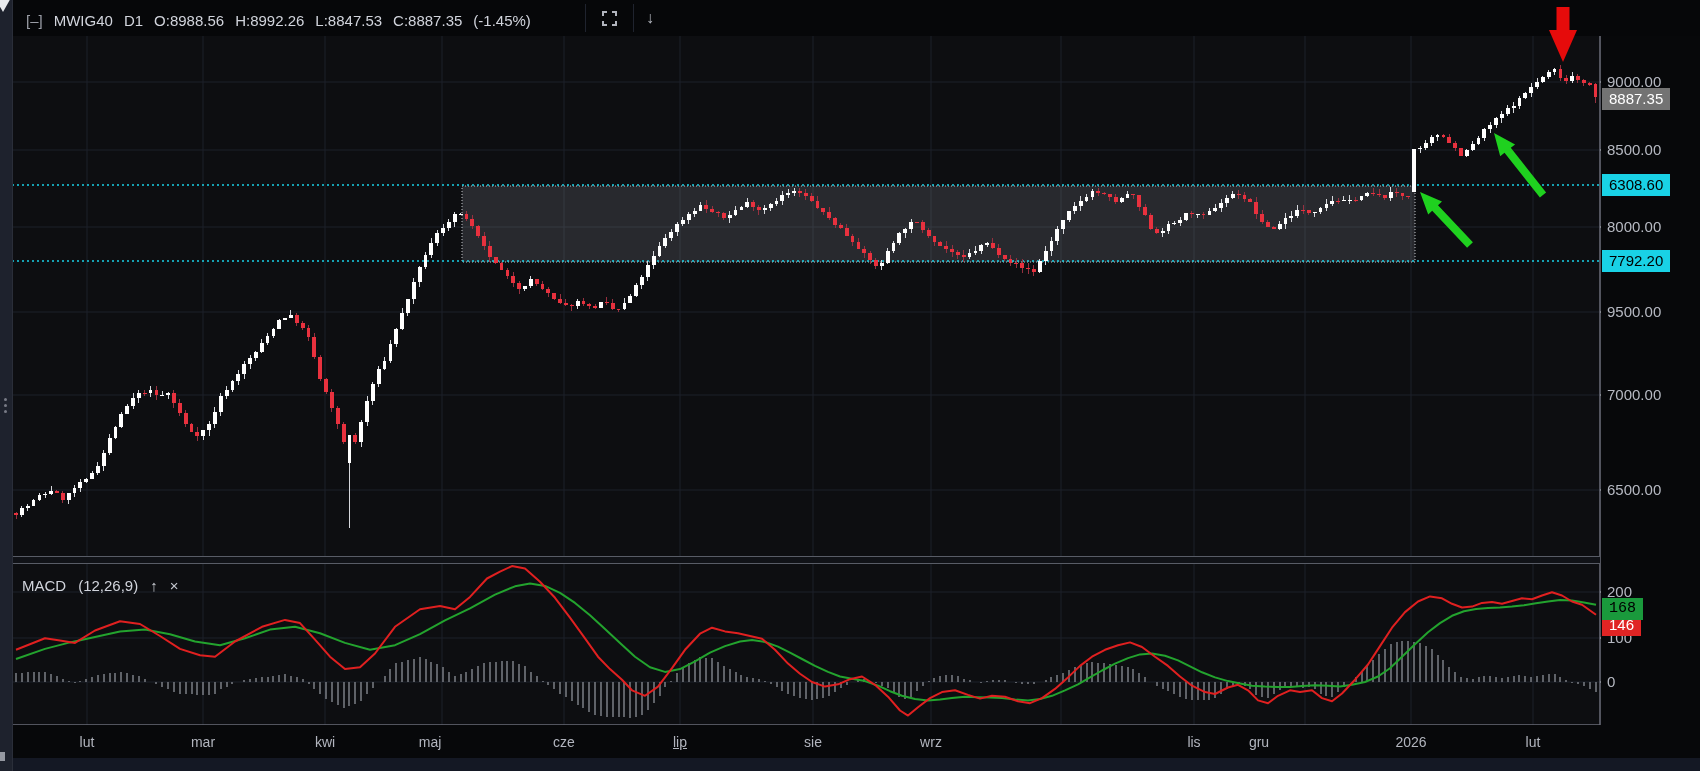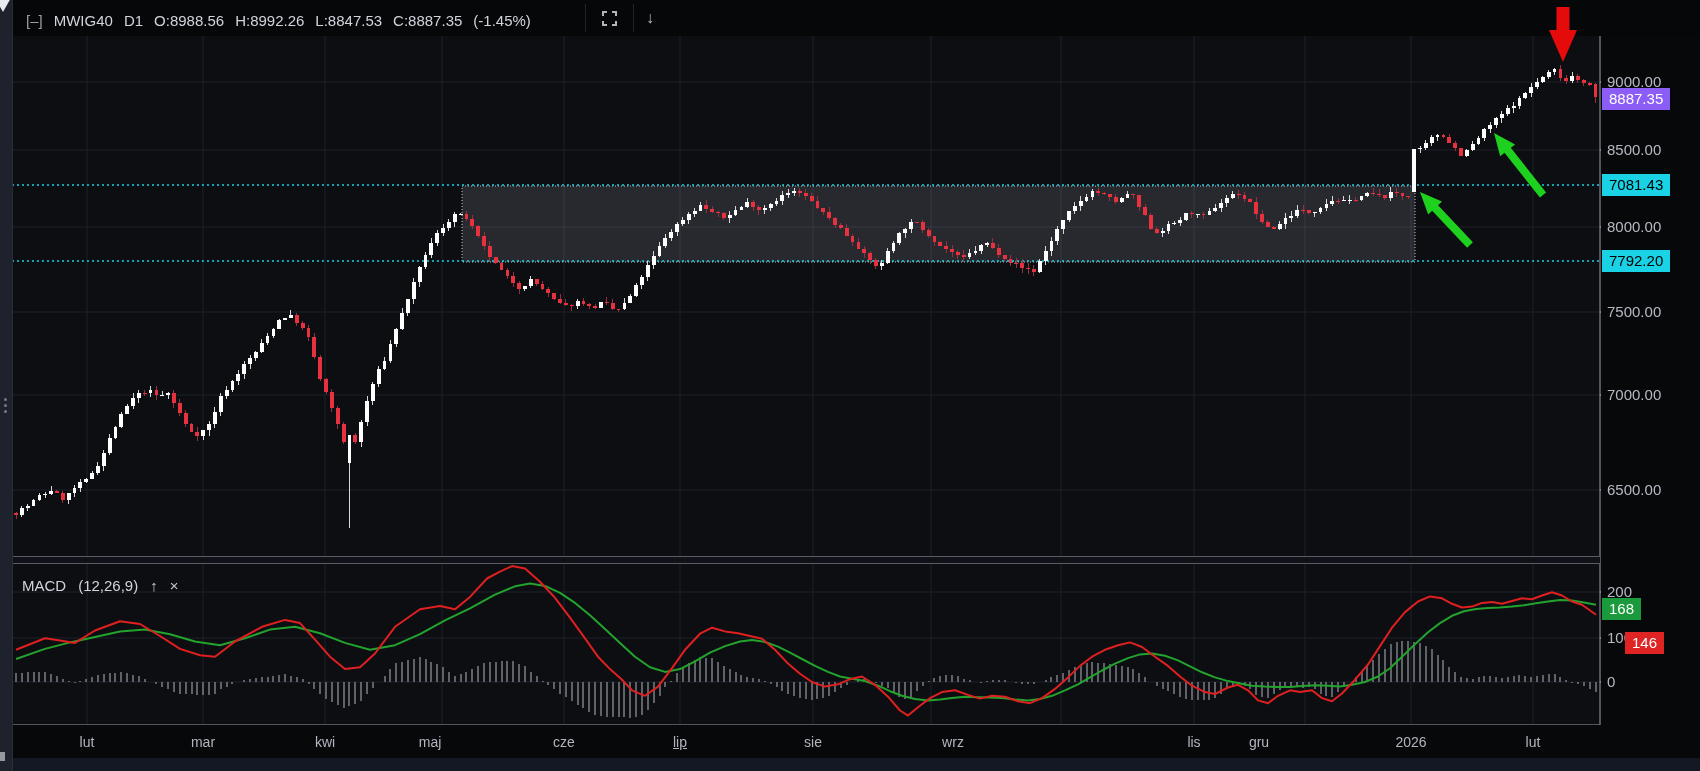--- a/index.html
+++ b/index.html
@@ -20,23 +20,23 @@
   .hicon{position:absolute;top:9px;color:#b2b5be;z-index:7;font-size:16px;}
   .hsep{position:absolute;top:4px;width:1px;height:28px;background:#1f232e;z-index:6;}
   
   #chart-svg{position:absolute;left:0;top:0;z-index:2;}
   
   #pane-sep{position:absolute;left:12px;top:556px;width:1588px;height:6px;background:#101217;
             border-top:1px solid #585c66;border-bottom:1px solid #585c66;z-index:5;}
   
   .ax-label{position:absolute;left:1607px;color:#b6b9c2;font-size:15px;z-index:4;}
   .badge{position:absolute;left:1602px;font-size:15px;padding:2px 7px 3px 7px;z-index:5;white-space:nowrap;}
-  .badge.black{background:#8b5cf6;color:#fff;}
+  .badge.black{background:#737373;color:#fff;}
   .badge.cyan{background:#19d2e6;color:#000;}
-  .badge.green{background:#1a9a3c;color:#ffffff;z-index:6;}
+  .badge.green{background:#1a9a3c;color:#000000;z-index:6;font-family:Liberation Mono, monospace;}
   .badge.red{background:#e02424;color:#fff;z-index:5;}
   
   #time-axis{position:absolute;left:0;top:725px;width:1700px;height:33px;background:#07080a;z-index:4;padding-left:36px;}
   .month{position:absolute;top:9px;transform:translateX(-50%);color:#b2b5be;font-size:14px;}
   #bottom-strip{position:absolute;left:0;top:758px;width:1700px;height:13px;background:#141824;z-index:4;}
   
   #macd-legend{position:absolute;left:22px;top:577px;display:flex;align-items:center;gap:12px;
                font-size:15px;z-index:5;}
   #macd-legend .icon{color:#c6c9d0;font-size:15px;cursor:default;}
   
@@ -954,42 +954,42 @@
     <span>(12,26,9)</span>
     <span class="icon">↑</span>
     <span class="icon">×</span>
   </div>
 
   <div id="right-axis-bg"></div>
   <div id="labels">
       <div class="ax-label" style="top: 73px;">9000.00</div>
       <div class="ax-label" style="top: 141px;">8500.00</div>
       <div class="ax-label" style="top: 218px;">8000.00</div>
-      <div class="ax-label" style="top: 303px;">7500.00</div>
+      <div class="ax-label" style="top: 303px;">9500.00</div>
       <div class="ax-label" style="top: 386px;">7000.00</div>
       <div class="ax-label" style="top: 481px;">6500.00</div>
       <div class="ax-label" style="top: 583px;">200</div>
       <div class="ax-label" style="top: 629px;">100</div>
       <div class="ax-label" style="top: 673px;">0</div>
       <div class="badge black" style="top: 88px;">8887.35</div>
-      <div class="badge cyan" style="top: 174px;">7081.43</div>
+      <div class="badge cyan" style="top: 174px;">6308.60</div>
       <div class="badge cyan" style="top: 250px;">7792.20</div>
-      <div class="badge red" style="top: 632px; margin-left: 23px;">146</div>
+      <div class="badge red" style="top: 614px;">146</div>
       <div class="badge green" style="top: 598px;">168</div>
     </div>
 
   <div id="time-axis">
       <div class="month" style="left: 87px;">lut</div>
       <div class="month" style="left: 203px;">mar</div>
       <div class="month" style="left: 325px;">kwi</div>
       <div class="month" style="left: 430px;">maj</div>
       <div class="month" style="left: 564px;">cze</div>
       <div class="month" style="left: 680px; text-decoration: underline;">lip</div>
       <div class="month" style="left: 813px;">sie</div>
-      <div class="month" style="left: 953px; text-align: center;">wrz</div>
+      <div class="month" style="left: 931px; text-align: center;">wrz</div>
       <div class="month" style="left: 1061px; margin-top: 28px;">paź</div>
       <div class="month" style="left: 1194px;">lis</div>
       <div class="month" style="left: 1259px;">gru</div>
       <div class="month" style="left: 1411px;">2026</div>
       <div class="month" style="left: 1533px;">lut</div>
     </div>
   <div id="bottom-strip"></div>
 </div>
 
 </body></html>

